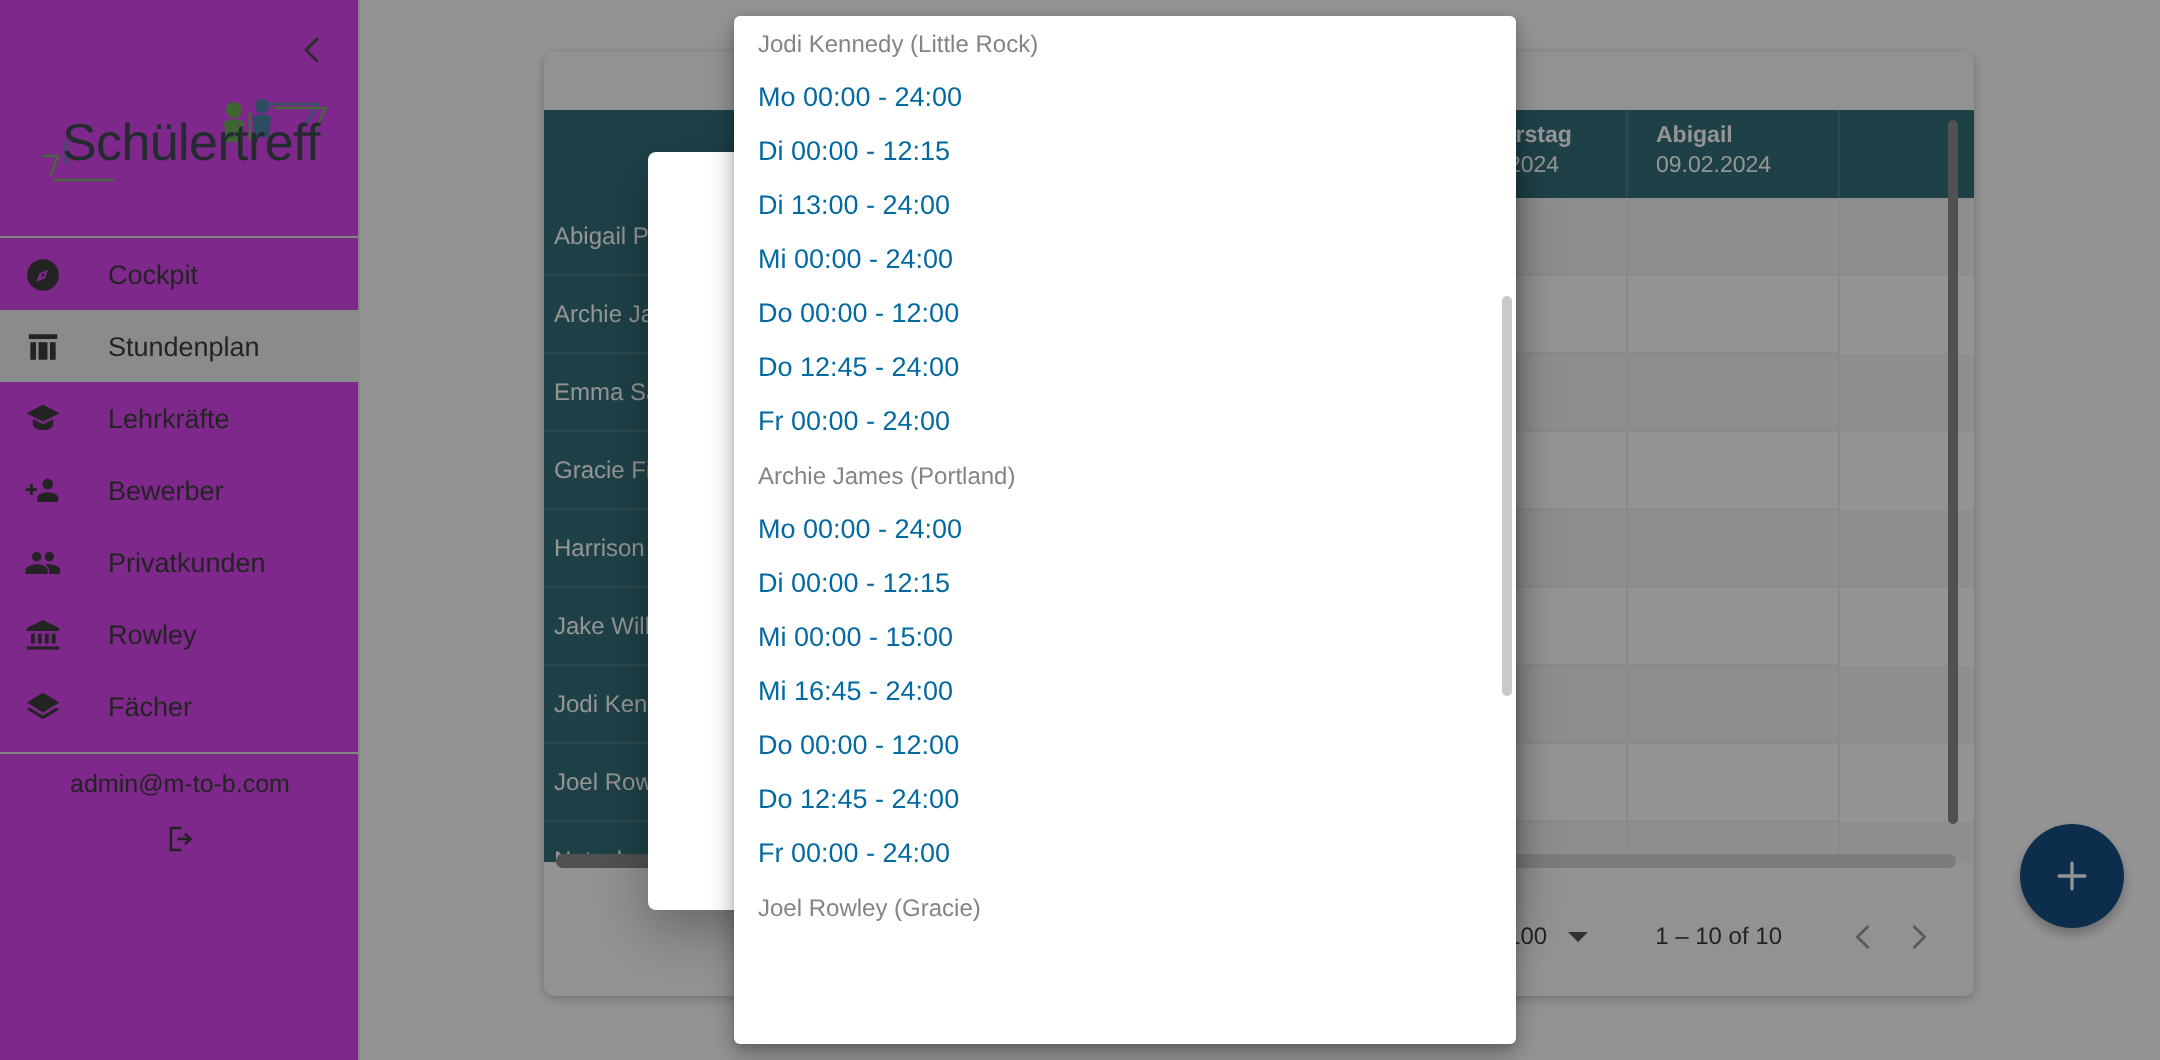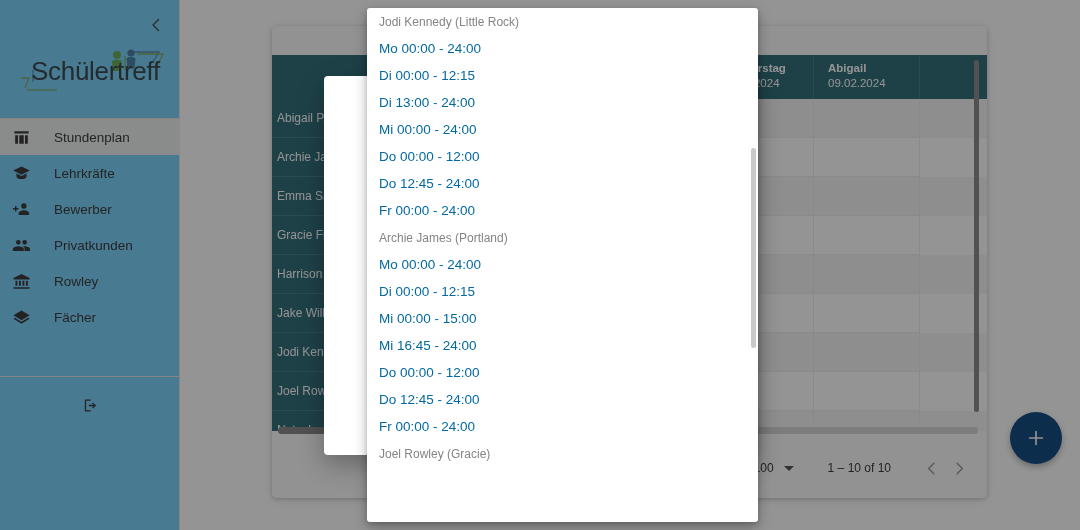--- a/index.html
+++ b/index.html
@@ -9,21 +9,21 @@
     font-family: "Liberation Sans", sans-serif;
     background: #ffffff;
   }
 
   #root { position: relative; width: 1080px; height: 530px; }
 
   
   .sidebar {
     position: absolute; left: 0; top: 0;
     width: 180px; height: 530px;
-    background: #7dd3fc;
+    background: #d946ef;
     border-right: 1px solid #e6e6e6;
     z-index: 2;
   }
   .sidebar-collapse {
     position: absolute; right: 8px; top: 10px;
     width: 30px; height: 30px;
     display: flex; align-items: center; justify-content: center;
     color: #4a4a4a;
     cursor: pointer;
   }
@@ -313,20 +313,28 @@
         <path d="M113.5 18.5 q4.5 -2.8 9 0 l-1 10 h-7 z" fill="#4a84a8"></path>
 
         <text class="logo-text" x="18" y="40">Schülertreff</text>
       </svg>
     </div>
 
     <div class="sidebar-divider div-top"></div>
 
     <div class="nav">
 
+      <div class="nav-item">
+        <span class="nav-ico">
+          <svg viewBox="0 0 24 24">
+              <path d="M12 2a10 10 0 1 0 0 20 10 10 0 0 0 0-20zm3.2 6.8-2 5.4-5.4 2 2-5.4 5.4-2zM12 11a1 1 0 1 1 0 2 1 1 0 0 1 0-2z"></path>
+            </svg>
+        </span>
+        <span class="nav-label">Cockpit</span>
+      </div>
 
       <div class="nav-item active">
         <span class="nav-ico">
           <svg viewBox="0 0 24 24">
               <path d="M3 4h18v3H3V4zm1 5h3.6v11H4V9zm5.2 0h5.6v11H9.2V9zM16.4 9H20v11h-3.6V9z"></path>
             </svg>
         </span>
         <span class="nav-label">Stundenplan</span>
       </div>
 
@@ -372,20 +380,21 @@
               <path d="M12 3 1.8 9.2 12 15.4l10.2-6.2L12 3zm0 14.4-8.3-5-1.9 1.2L12 19.8l10.2-6.2-1.9-1.2-8.3 5z"></path>
             </svg>
         </span>
         <span class="nav-label">Fächer</span>
       </div>
     </div>
 
     <div class="sidebar-divider div-bottom"></div>
 
     <div class="sidebar-footer">
+      <div class="sidebar-email">admin@m-to-b.com</div>
       <div class="logout-btn">
         <svg viewBox="0 0 24 24">
           <path d="M4 3.4h8.4v1.8H5.8v13.6h6.6v1.8H4V3.4zm11.4 4.2 4.6 4.4-4.6 4.4-1.3-1.3 2.3-2.2H9.6v-1.8h6.8l-2.3-2.2 1.3-1.3z"></path>
         </svg>
       </div>
     </div>
   </div>
 
   <div class="main">
     <div class="card">

